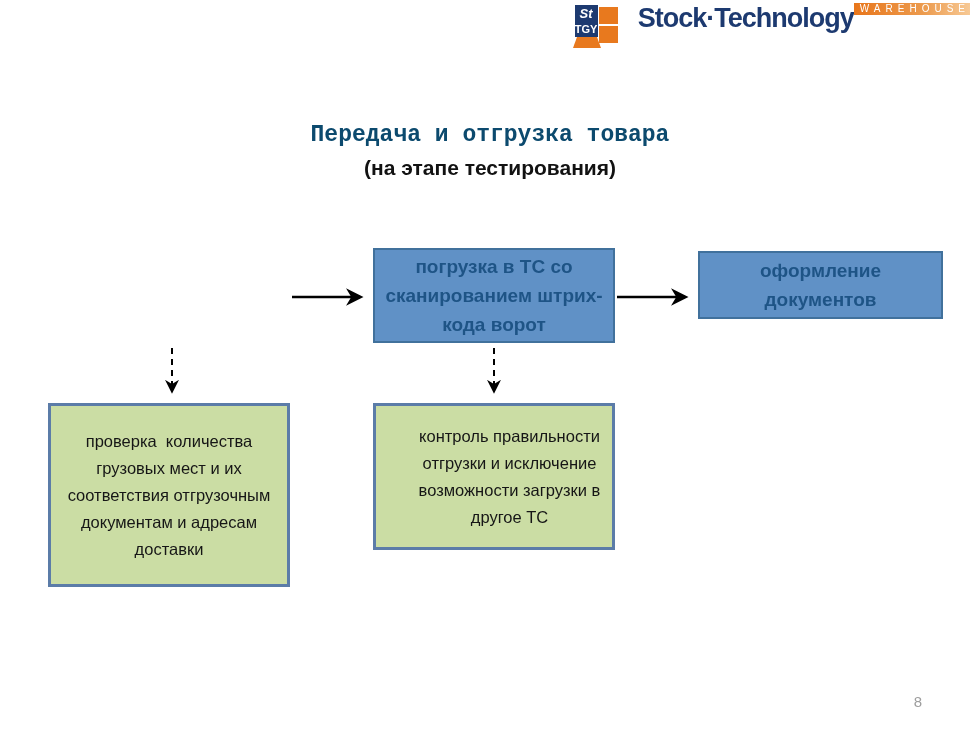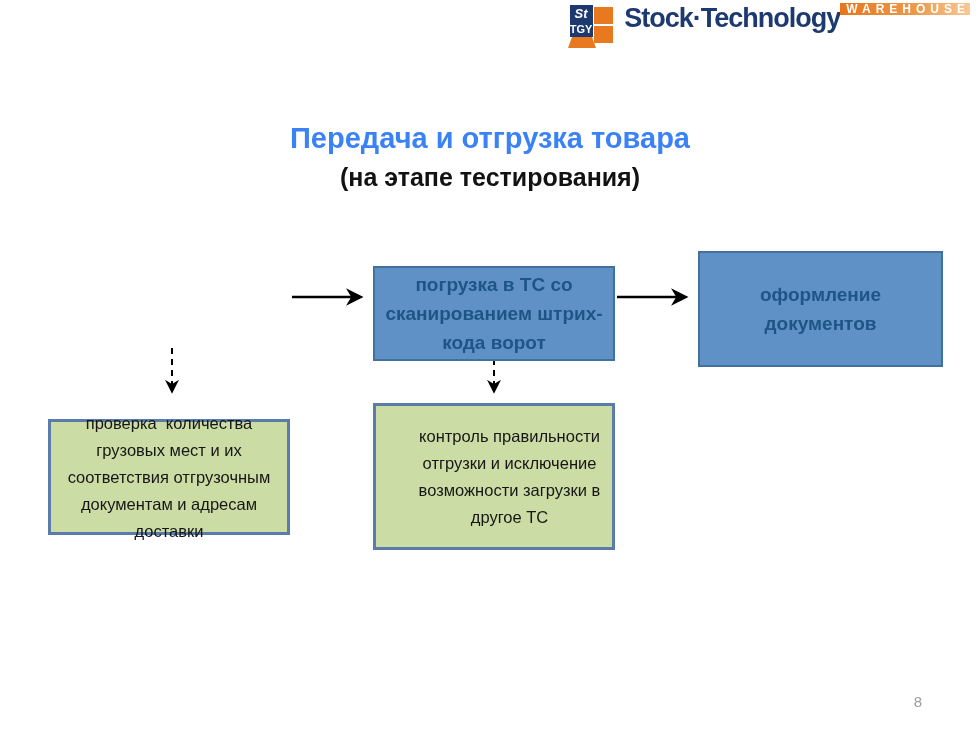--- a/index.html
+++ b/index.html
@@ -15,21 +15,21 @@
     margin: 0 auto;
   }
 
   
   .logo {
     position: absolute;
     top: 3px;
     right: 10px;
     display: flex;
     align-items: flex-start;
-    gap: 4px;
+    gap: 13px;
   }
   .logo-icon { display: block; }
   .brand-col { display: flex; }
   .brand-name {
     font-size: 27px;
     font-weight: bold;
     letter-spacing: -1px;
     color: #1d3a70;
     line-height: 30px;
     white-space: nowrap;
@@ -38,43 +38,44 @@
     margin-top: 0px;
     height: 12px;
     width: 100%;
     background: linear-gradient(90deg, #e8761b 0%, #ec9b4e 60%, #f7c995 100%);
     display: flex;
     align-items: center;
     padding-left: 6px;
   }
   .tagline-bar span {
     color: #ffffff;
-    font-size: 12px;
-    font-weight: bold;
+    font-size: 10px;
+    font-weight: normal;
     letter-spacing: 5px;
     line-height: 8px;
   }
 
   
   .title-block {
     position: absolute;
     top: 122px;
     left: 0;
     width: 100%;
     text-align: center;
   }
   .main-title {
-    font-size: 29px;
+    font-size: 23px;
     font-weight: bold;
-    color: #3b82f6;
+    color: #0c4a6e;
     letter-spacing: 0px;
+    font-family: Liberation Mono, monospace;
   }
   .sub-title {
     margin-top: 8px;
-    font-size: 25px;
+    font-size: 21px;
     font-weight: bold;
     color: #121212;
   }
 
   
   .box {
     position: absolute;
     display: flex;
     align-items: center;
     justify-content: center;
@@ -92,23 +93,23 @@
   .box-green {
     background: #cbdda4;
     border: 3px solid #5b7ca8;
     color: #161616;
     font-weight: normal;
     font-size: 16.5px;
     line-height: 27px;
     white-space: pre-wrap;
   }
   #blue1 { left: 48px;  top: 250px; width: 242px; height: 95px; }
-  #blue2 { left: 373px; top: 266px; width: 242px; height: 95px; }
-  #blue3 { left: 698px; top: 251px; width: 245px; height: 116px; }
-  #green1 { left: 48px;  top: 403px; width: 242px; height: 116px; margin-top: 16px; }
+  #blue2 { left: 373px; top: 248px; width: 242px; height: 95px; }
+  #blue3 { left: 698px; top: 251px; width: 245px; height: 68px; }
+  #green1 { left: 48px;  top: 403px; width: 242px; height: 184px; }
   #green2 { left: 373px; top: 403px; width: 242px; height: 147px; padding-left: 41px; }
 
   .arrow-layer {
     position: absolute;
     left: 0; top: 0;
     width: 980px; height: 735px;
     pointer-events: none;
   }
 
   

